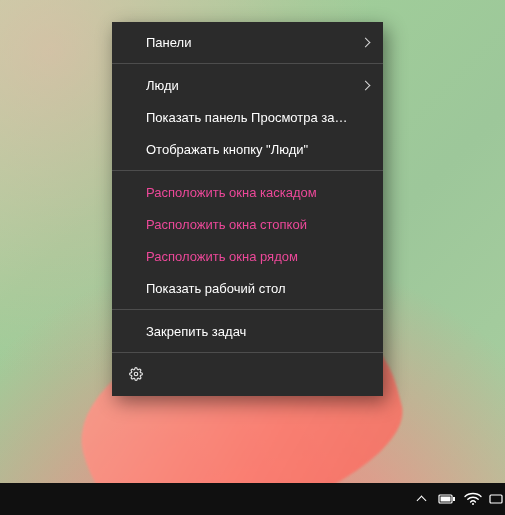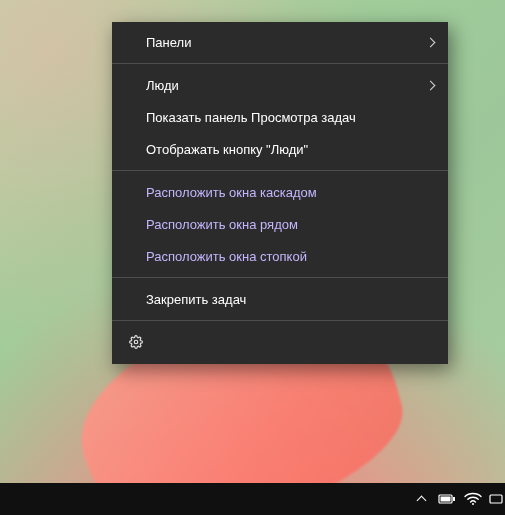--- a/index.html
+++ b/index.html
@@ -29,38 +29,38 @@
     background: linear-gradient(135deg, #ff9a8d 0%, #ff7a6e 60%, #f86c60 100%);
     opacity: 0.85;
     transform: rotate(-15deg);
     border-radius: 60% 40% 70% 30% / 50% 60% 40% 60%;
     filter: blur(1px);
   }
   .context-menu {
     position: absolute;
     left: 112px;
     top: 22px;
-    width: 336px;
+    width: 271px;
     background: #2b2b2b;
     color: #fff;
     box-shadow: 4px 6px 18px rgba(0,0,0,0.45);
     padding: 4px 0 6px 0;
     box-sizing: border-box;
   }
   .menu-item {
     display: flex;
     align-items: center;
     height: 32px;
     padding: 0 14px 0 14px;
     cursor: default;
     color: #ffffff;
     position: relative;
   }
   .menu-item.disabled {
-    color: #c4b5fd;
+    color: #ec4899;
   }
   .menu-item .icon-slot {
     width: 20px;
     display: flex;
     align-items: center;
     justify-content: center;
     flex: 0 0 20px;
   }
   .menu-item .label {
     flex: 1 1 auto;
@@ -169,30 +169,35 @@
   <div class="separator"></div>
 
   <div class="menu-item disabled">
     <span class="icon-slot"></span>
     <span class="label">Расположить окна каскадом</span>
     <span class="arrow-slot"></span>
   </div>
 
   <div class="menu-item disabled">
     <span class="icon-slot"></span>
+    <span class="label">Расположить окна стопкой</span>
+    <span class="arrow-slot"></span>
+  </div>
+
+  <div class="menu-item disabled">
+    <span class="icon-slot"></span>
     <span class="label">Расположить окна рядом</span>
     <span class="arrow-slot"></span>
   </div>
 
-  <div class="menu-item disabled">
-    <span class="icon-slot"></span>
-    <span class="label">Расположить окна стопкой</span>
-    <span class="arrow-slot"></span>
-  </div>
-
+  <div class="menu-item">
+    <span class="icon-slot"></span>
+    <span class="label">Показать рабочий стол</span>
+    <span class="arrow-slot"></span>
+  </div>
 
   <div class="separator"></div>
 
   <div class="menu-item">
     <span class="icon-slot"></span>
     <span class="label">Закрепить задач</span>
     <span class="arrow-slot"></span>
   </div>
 
   <div class="separator"></div>

